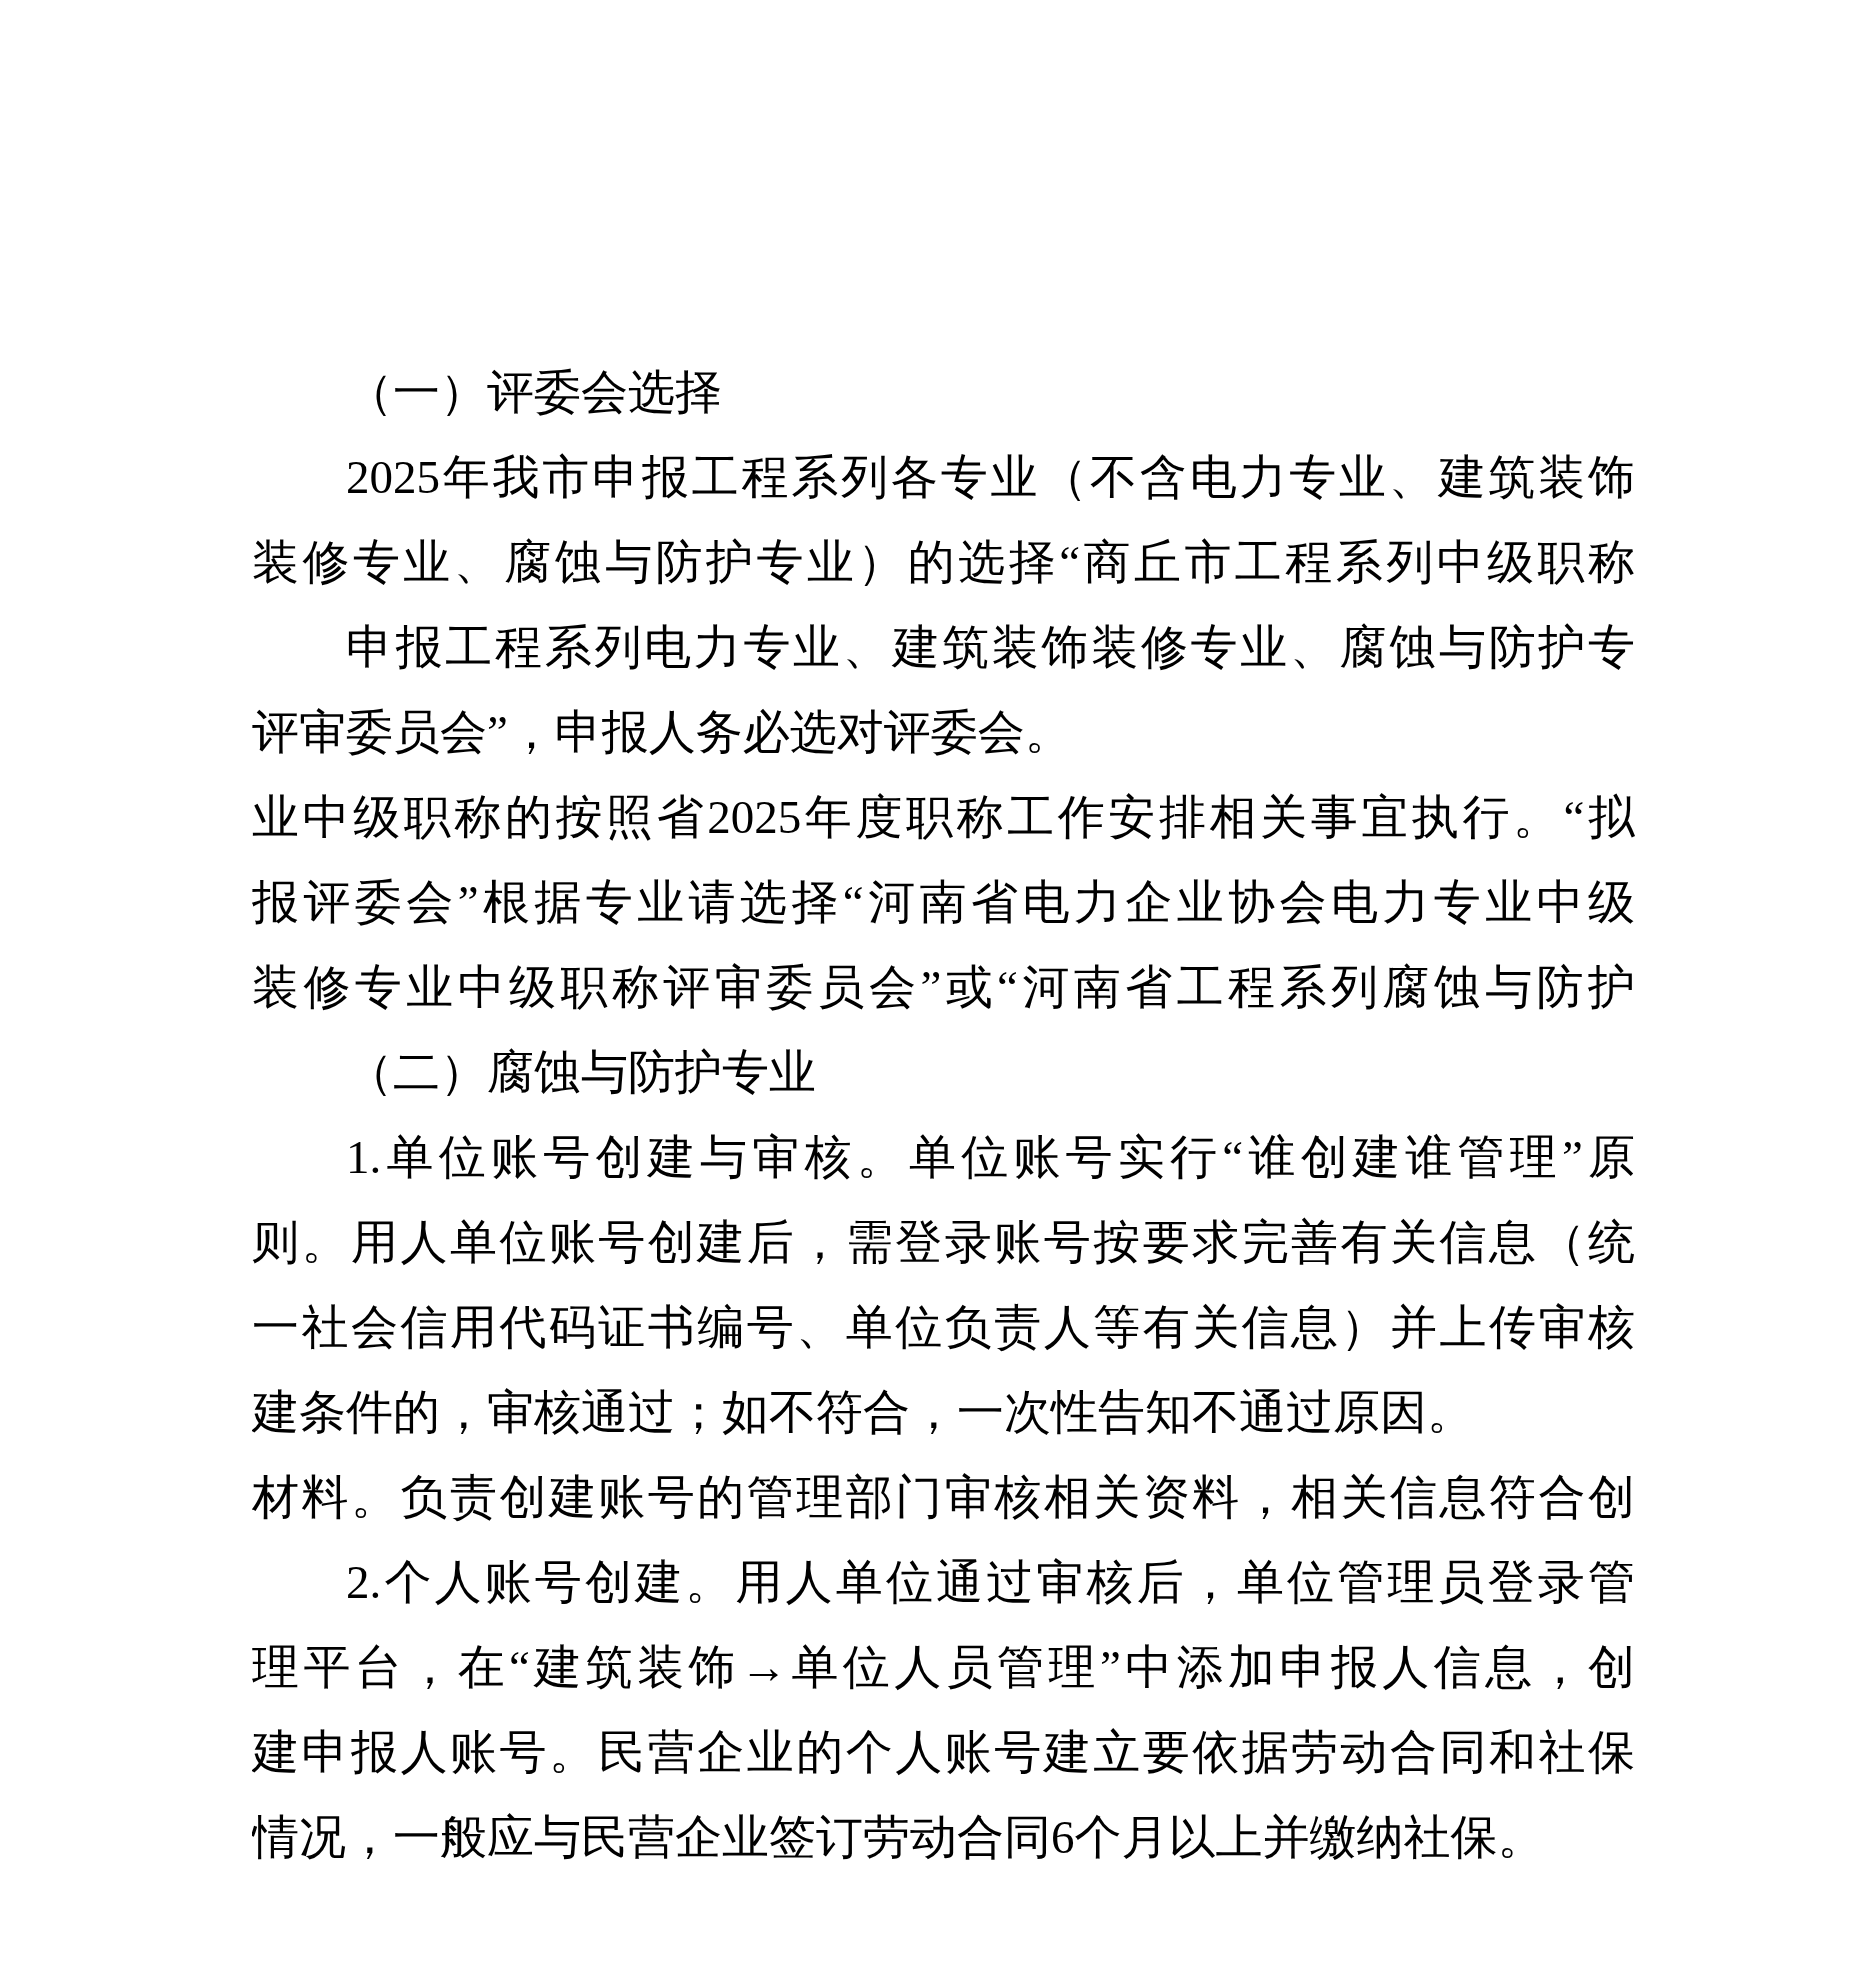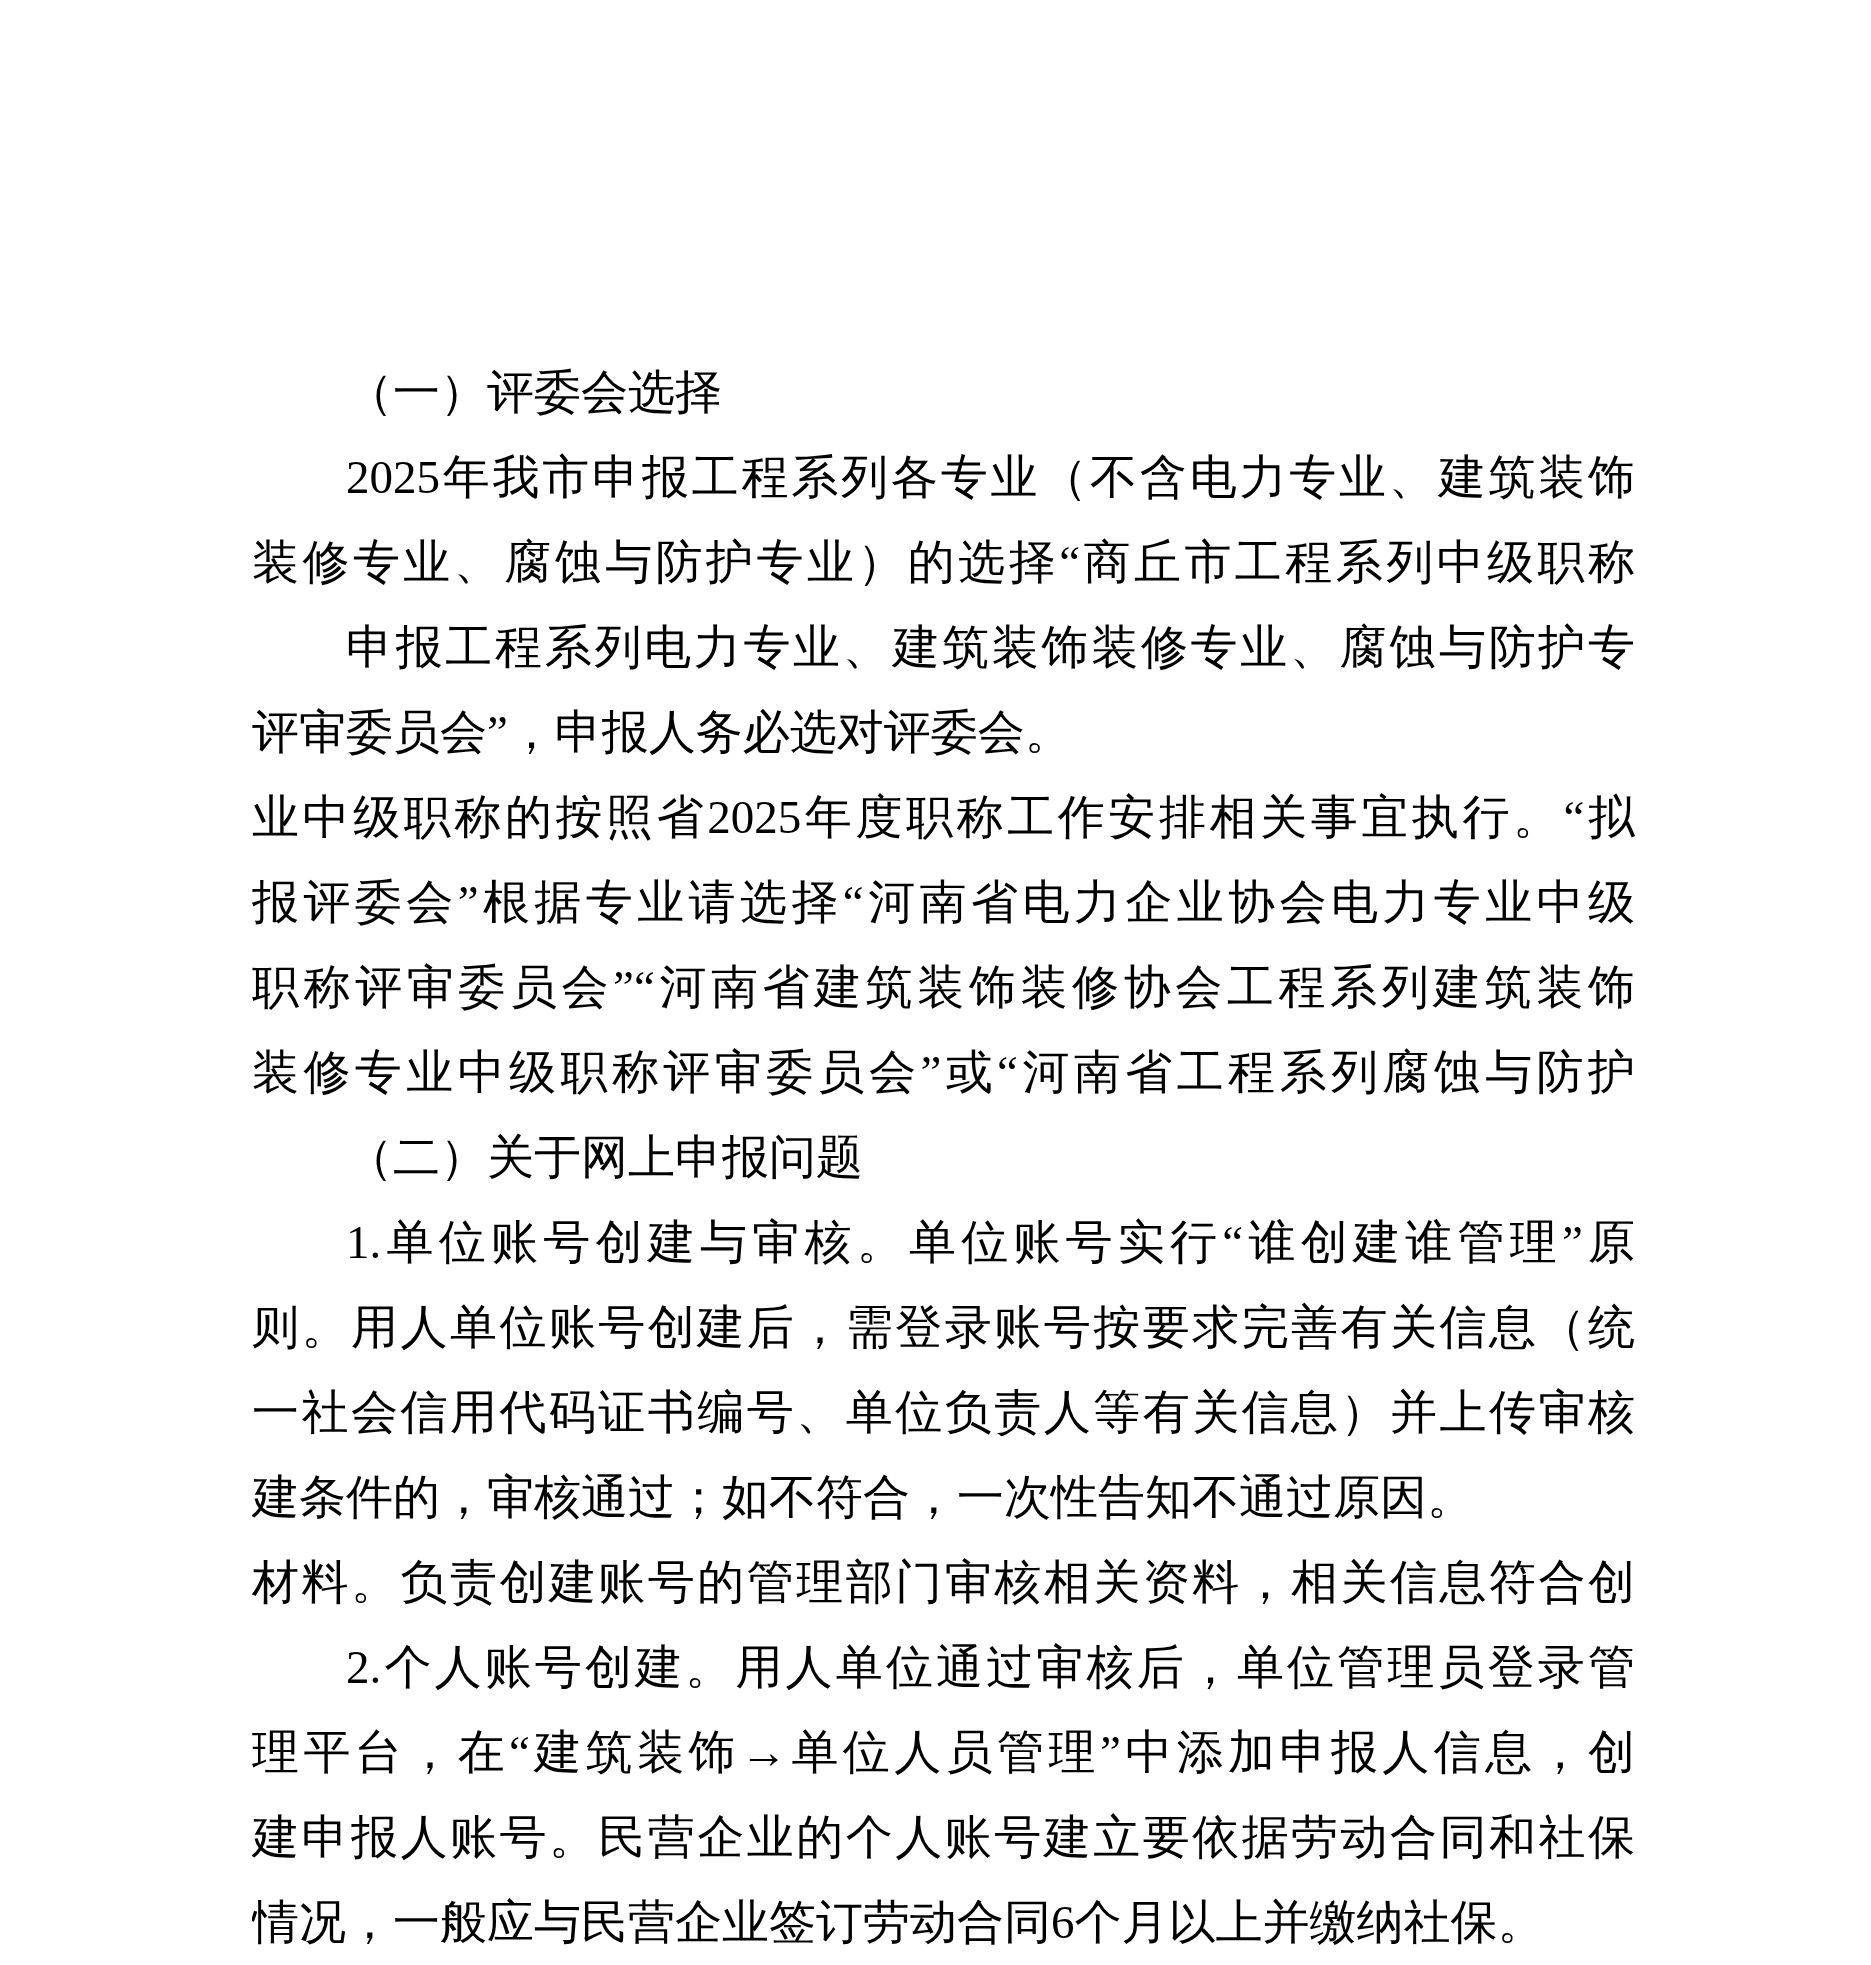--- a/index.html
+++ b/index.html
@@ -37,23 +37,22 @@
 
 <div class="page">
   <div class="content" id="doc-body">
       <div class="line heading first para-end">（一）评委会选择</div>
       <div class="line paragraph first">2025年我市申报工程系列各专业（不含电力专业、建筑装饰</div>
       <div class="line paragraph">装修专业、腐蚀与防护专业）的选择“商丘市工程系列中级职称</div>
       <div class="line paragraph first">申报工程系列电力专业、建筑装饰装修专业、腐蚀与防护专</div>
       <div class="line paragraph para-end">评审委员会”，申报人务必选对评委会。</div>
       <div class="line paragraph">业中级职称的按照省2025年度职称工作安排相关事宜执行。“拟</div>
       <div class="line paragraph">报评委会”根据专业请选择“河南省电力企业协会电力专业中级</div>
-      <div class="line paragraph">职称评审委员会”“河南省建筑装饰装修协会工程系列建筑装饰</div>
       <div class="line paragraph">装修专业中级职称评审委员会”或“河南省工程系列腐蚀与防护</div>
-      <div class="line heading first para-end">（二）关于网上申报问题</div>
+      <div class="line heading first para-end">（二）腐蚀与防护专业</div>
       <div class="line paragraph first">1.单位账号创建与审核。单位账号实行“谁创建谁管理”原</div>
       <div class="line paragraph">则。用人单位账号创建后，需登录账号按要求完善有关信息（统</div>
       <div class="line paragraph">一社会信用代码证书编号、单位负责人等有关信息）并上传审核</div>
       <div class="line paragraph para-end">建条件的，审核通过；如不符合，一次性告知不通过原因。</div>
       <div class="line paragraph">材料。负责创建账号的管理部门审核相关资料，相关信息符合创</div>
       <div class="line paragraph first">2.个人账号创建。用人单位通过审核后，单位管理员登录管</div>
       <div class="line paragraph">理平台，在“建筑装饰→单位人员管理”中添加申报人信息，创</div>
       <div class="line paragraph">建申报人账号。民营企业的个人账号建立要依据劳动合同和社保</div>
       <div class="line paragraph para-end">情况，一般应与民营企业签订劳动合同6个月以上并缴纳社保。</div>
     </div>

